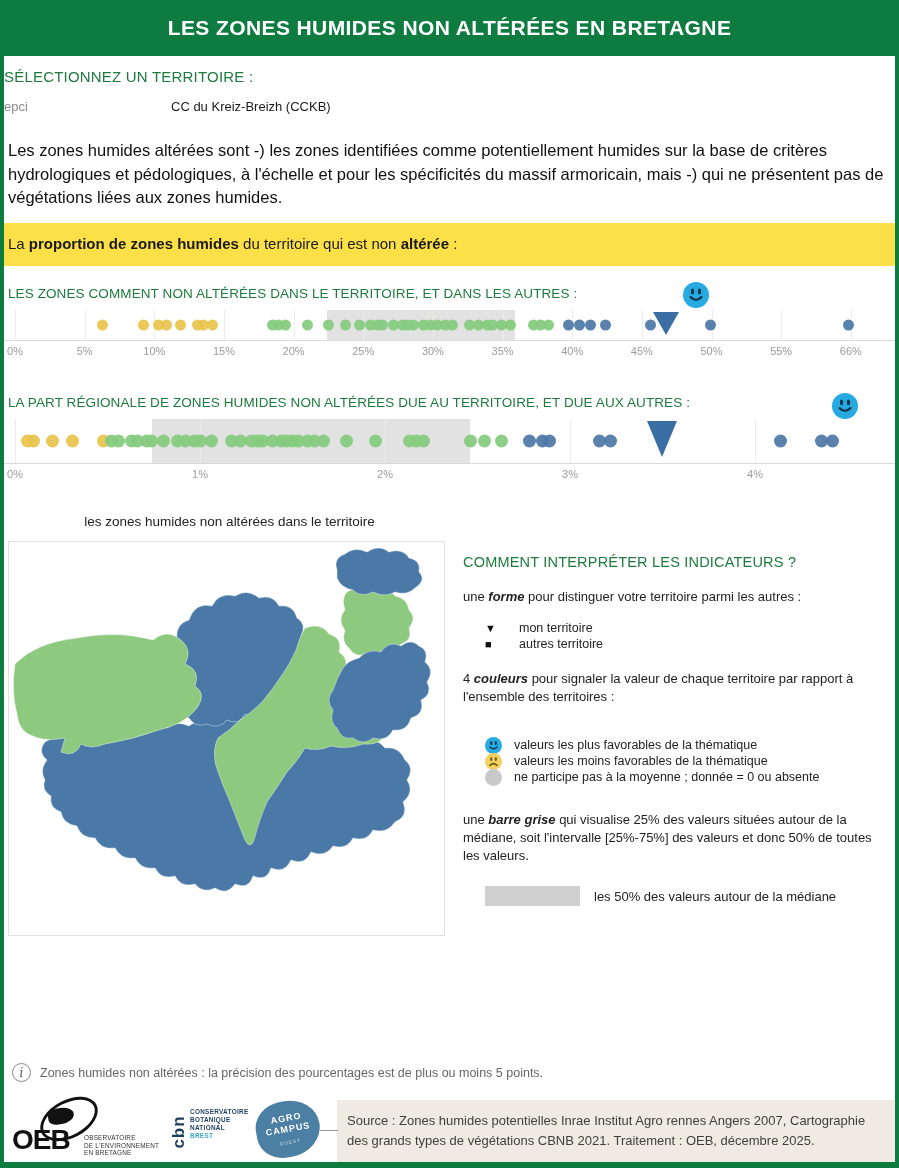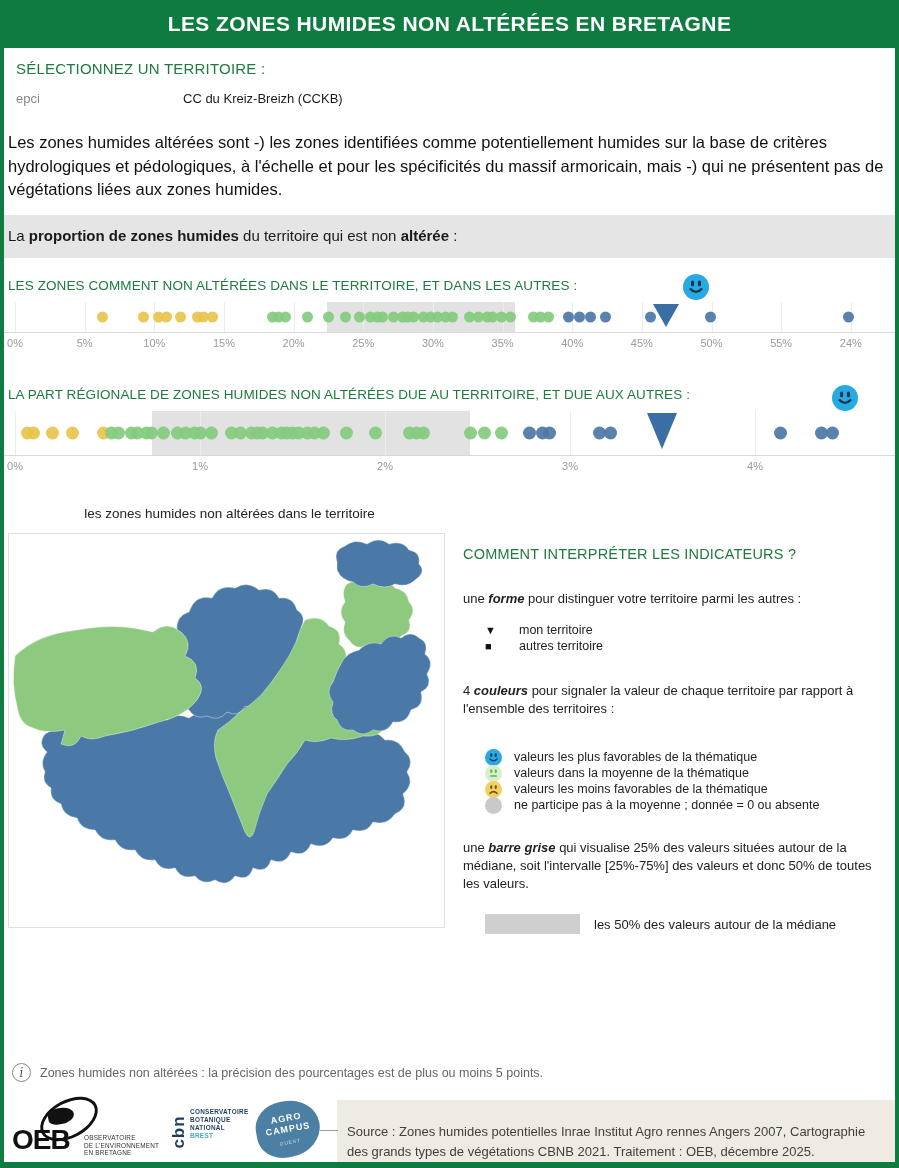--- a/index.html
+++ b/index.html
@@ -2,29 +2,29 @@
 <html><head>
 <meta charset="utf-8">
 <style>
   html,body{margin:0;padding:0;background:#fff;}
   .page{
     position:relative;width:899px;height:1168px;box-sizing:border-box;
     background:#fff;border-left:4px solid #0e7b40;border-right:4px solid #0e7b40;
     border-bottom:6px solid #0e7b40;overflow:hidden;
     font-family:"Liberation Sans","DejaVu Sans",sans-serif;color:#1a1a1a;
   }
-  .header-band{height:48px;background:#0e7b40;margin:0 -4px;display:flex;align-items:center;justify-content:center;}
+  .header-band{height:56px;background:#0e7b40;margin:0 -4px;display:flex;align-items:center;justify-content:center;}
   .header-band h1{margin:0;color:#fff;font-size:21px;font-weight:bold;letter-spacing:.4px;}
-  .selector{padding:12px 4px 0 12px;}
+  .selector{padding:12px 4px 0 0;}
   .green-heading{color:#1e7b3e;font-size:15px;letter-spacing:.2px;}
   .selector-row{display:flex;margin-top:14px;font-size:13px;}
   .selector-level{color:#8a8a8a;width:167px;}
   .selector-value{color:#1a1a1a;}
   .intro{margin:25px 4px 0 4px;font-size:16.5px;line-height:1.43;color:#111;}
-  .summary{margin-top:13px;background:#e5e5e5;padding:12px 8px 14px 4px;}
+  .summary{margin-top:13px;background:#fde047;padding:12px 8px 14px 4px;}
   .summary .l1{font-size:15px;}
   .summary .l2{font-size:13.5px;margin-top:13px;}
   .summary .l3{font-size:14px;margin-top:13px;}
   .summary .lbl{display:inline-block;width:118px;}
   .green-val{color:#2f9147;}
   .chart{position:relative;margin:0 0 0 0;}
   .chart-head{position:relative;height:26px;padding-left:4px;}
   .chart-title{font-size:13.5px;color:#1e7b3e;letter-spacing:.1px;line-height:20px;display:inline-block;}
   .chart .smiley{position:absolute;top:-2px;}
   .strip{position:relative;border-bottom:1px solid #d9d9d9;}
@@ -33,21 +33,21 @@
   .dot{position:absolute;top:50%;transform:translateY(-50%);border-radius:50%;opacity:.93;}
   .territory-triangle{position:absolute;width:0;height:0;}
   .axis-labels{position:relative;height:18px;margin-top:4px;}
   .tick-label{position:absolute;top:0;transform:translateX(-50%);font-size:11px;color:#9b9b9b;}
   .two-col{display:flex;margin-top:28px;}
   .map-col{width:451px;flex:0 0 451px;}
   .map-title{text-align:center;font-size:13.5px;color:#222;height:20px;margin-bottom:7px;}
   .map-box{width:435px;height:393px;margin-left:4px;border:1px solid #e0e0e0;background:#fff;}
   .interp-col{flex:1;padding:40px 6px 0 8px;font-size:13px;color:#222;}
   .interp-col .green-heading{font-size:14.5px;}
-  .interp-p{margin-top:28px;line-height:1.35;}
+  .interp-p{margin-top:18px;line-height:1.35;}
   .legend-rows{margin-top:15px;}
   .legend-row{display:flex;align-items:center;height:16px;}
   .legend-symbol{width:22px;text-align:left;padding-left:22px;font-size:11px;color:#111;}
   .legend-label{font-size:12.5px;margin-left:12px;color:#222;}
   .color-legend{margin-top:32px;}
   .color-legend .legend-row{height:16px;}
   .legend-icon{width:17px;height:17px;margin-left:22px;display:inline-block;}
   .band-swatch-row{display:flex;align-items:center;margin-top:22px;}
   .band-swatch{width:95px;height:20px;background:#cfcfcf;margin-left:22px;}
   .note-row{position:absolute;left:8px;bottom:80px;display:flex;align-items:center;}
@@ -69,21 +69,21 @@
     transform:rotate(-90deg);letter-spacing:1px;}
   .cbn-lines{position:absolute;left:22px;top:4px;font-size:6.4px;font-weight:bold;line-height:1.25;color:#1d3d5e;letter-spacing:.3px;}
   .cbn-city{color:#3fa9c9;}
   .agro-logo{position:absolute;left:250px;top:1px;width:70px;height:58px;}
   .agro-blob{position:absolute;left:2px;top:0;width:64px;height:56px;background:#4b7fa3;
     border-radius:48% 52% 55% 45%;transform:rotate(-10deg);
     display:flex;flex-direction:column;align-items:center;justify-content:center;}
   .agro-l1,.agro-l2{color:#fff;font-size:9px;font-weight:bold;letter-spacing:1px;line-height:1.2;}
   .agro-sub{color:#cfe0ea;font-size:4.8px;letter-spacing:1px;margin-top:5px;}
   .agro-line{position:absolute;left:66px;top:29px;width:18px;height:1px;background:#9a9a9a;}
-  .source-box{flex:1;background:#efebe2;display:flex;align-items:flex-end;padding:0 12px 0 10px;}
+  .source-box{flex:1;background:#efebe2;display:flex;align-items:center;padding:0 12px 0 10px;}
   .source-text{font-size:13px;color:#3f3f3f;line-height:1.55;}
   b.run{font-weight:bold;}
   .em-run{font-weight:bold;font-style:italic;}
 </style>
 </head>
 <body>
 
 <div class="page">
 
   <div class="header-band">
@@ -182,21 +182,21 @@
         <div class="tick-label" style="left: 150.3px;">10%</div>
         <div class="tick-label" style="left: 219.95px;">15%</div>
         <div class="tick-label" style="left: 289.6px;">20%</div>
         <div class="tick-label" style="left: 359.25px;">25%</div>
         <div class="tick-label" style="left: 428.9px;">30%</div>
         <div class="tick-label" style="left: 498.55px;">35%</div>
         <div class="tick-label" style="left: 568.2px;">40%</div>
         <div class="tick-label" style="left: 637.85px;">45%</div>
         <div class="tick-label" style="left: 707.5px;">50%</div>
         <div class="tick-label" style="left: 777.15px;">55%</div>
-        <div class="tick-label" style="left: 846.8px;">24%</div>
+        <div class="tick-label" style="left: 846.8px;">66%</div>
       </div>
   </div>
 
   <div class="chart" id="chart-1" style="margin-top:30px;">
     <div class="chart-head">
       <span class="chart-title">LA PART RÉGIONALE DE ZONES HUMIDES NON ALTÉRÉES DUE AU TERRITOIRE, ET DUE AUX AUTRES :</span>
       <span class="smiley" style="left: 828px; top: 0px;"><svg width="26" height="26" viewBox="0 0 24 24">
             <circle cx="12" cy="12" r="12" fill="#27aae1"></circle>
             <rect x="7.4" y="6" width="2.8" height="5.4" rx="1.4" fill="#14364f"></rect>
             <rect x="13.8" y="6" width="2.8" height="5.4" rx="1.4" fill="#14364f"></rect>
@@ -306,29 +306,20 @@
           <span class="legend-icon"><svg width="17" height="17" viewBox="0 0 24 24">
                 <circle cx="12" cy="12" r="12" fill="#27aae1"></circle>
                 <rect x="7.4" y="6" width="2.8" height="5.4" rx="1.4" fill="#14364f"></rect>
                 <rect x="13.8" y="6" width="2.8" height="5.4" rx="1.4" fill="#14364f"></rect>
                 <path d="M7 14 Q12 19 17 14" stroke="#14364f" stroke-width="2.1" fill="none" stroke-linecap="round"></path>
               </svg></span>
           <span class="legend-label">valeurs les plus favorables de la thématique</span>
         </div>
         <div class="legend-row">
           <span class="legend-icon"><svg width="17" height="17" viewBox="0 0 24 24">
-                <circle cx="12" cy="12" r="12" fill="#d8efcb"></circle>
-                <rect x="7.4" y="6" width="2.8" height="5.4" rx="1.4" fill="#64b54e"></rect>
-                <rect x="13.8" y="6" width="2.8" height="5.4" rx="1.4" fill="#64b54e"></rect>
-                <path d="M8 15.5 L16 15.5" stroke="#64b54e" stroke-width="2.1" fill="none" stroke-linecap="round"></path>
-              </svg></span>
-          <span class="legend-label">valeurs dans la moyenne de la thématique</span>
-        </div>
-        <div class="legend-row">
-          <span class="legend-icon"><svg width="17" height="17" viewBox="0 0 24 24">
                 <circle cx="12" cy="12" r="12" fill="#f3d160"></circle>
                 <rect x="7.4" y="6" width="2.8" height="5.4" rx="1.4" fill="#6b5b1e"></rect>
                 <rect x="13.8" y="6" width="2.8" height="5.4" rx="1.4" fill="#6b5b1e"></rect>
                 <path d="M7 17.5 Q12 12.5 17 17.5" stroke="#6b5b1e" stroke-width="2.1" fill="none" stroke-linecap="round"></path>
               </svg></span>
           <span class="legend-label">valeurs les moins favorables de la thématique</span>
         </div>
         <div class="legend-row">
           <span class="legend-icon"><svg width="17" height="17" viewBox="0 0 24 24">
                 <circle cx="12" cy="12" r="12" fill="#c9c9c9"></circle>

